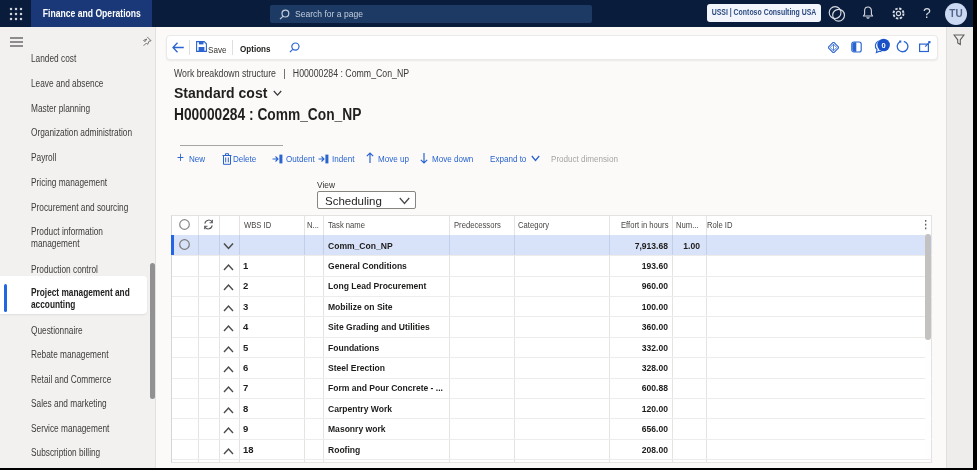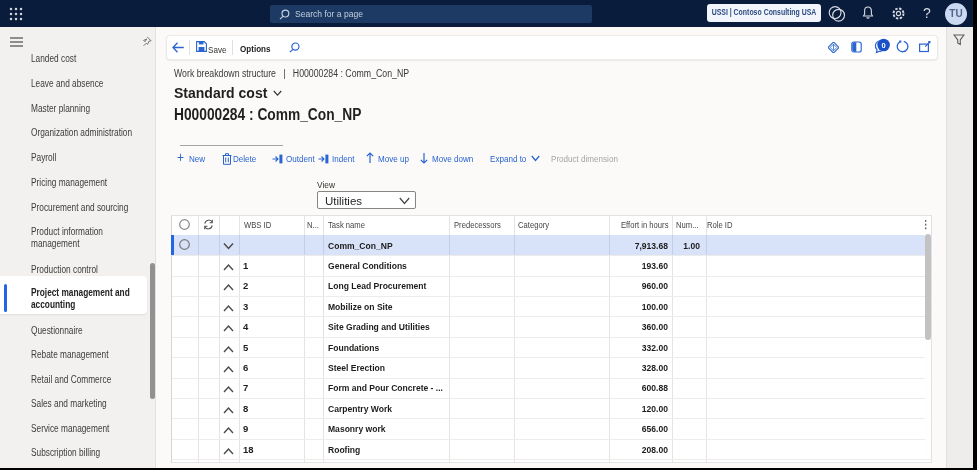--- a/index.html
+++ b/index.html
@@ -94,20 +94,21 @@
         <circle cx="7" cy="2" r="1.25"></circle>
         <circle cx="12" cy="2" r="1.25"></circle>
       <circle cx="2" cy="7" r="1.25"></circle>
         <circle cx="7" cy="7" r="1.25"></circle>
         <circle cx="12" cy="7" r="1.25"></circle>
       <circle cx="2" cy="12" r="1.25"></circle>
         <circle cx="7" cy="12" r="1.25"></circle>
         <circle cx="12" cy="12" r="1.25"></circle>
     </g>
   </svg>
+  <div class="abs" id="fobox"><span>Finance and Operations</span></div>
   <div class="abs" id="pill">
       <span>USSI | Contoso Consulting USA</span>
     </div>
   <div class="abs" id="searchbox">
     <svg class="abs" style="left:9px;top:3.5px" width="11" height="11" viewBox="0 0 11 11">
       <circle cx="6.4" cy="4.6" r="3.4" fill="none" stroke="#c3cede" stroke-width="1.2"></circle>
       <line x1="3.9" y1="7.3" x2="1" y2="10.2" stroke="#c3cede" stroke-width="1.2"></line>
     </svg>
     <span style="position:absolute;left:25px;">Search for a page</span>
   </div>
@@ -255,21 +256,21 @@
   <div class="abs" id="filterbox">
     <svg class="abs" style="left:4px;top:3px" width="10" height="10" viewBox="0 0 11 11">
       <circle cx="6.4" cy="4.6" r="3.4" fill="none" stroke="#5b5955" stroke-width="1.2"></circle>
       <line x1="3.9" y1="7.3" x2="1" y2="10.2" stroke="#5b5955" stroke-width="1.2"></line>
     </svg>
     <div class="abs" style="left:15px;top:2px;width:1px;height:11px;background:#323130"></div>
     <div class="abs" style="left:18px;top:2.5px;font-size:10.5px;color:#8a8886">Filter</div>
   </div>
   <div class="abs" id="viewlabel">View</div>
   <div class="abs" id="viewdd">
-    <span style="position:absolute;left:7px;top:1.5px">Utilities</span>
+    <span style="position:absolute;left:7px;top:1.5px">Scheduling</span>
     <svg class="abs" style="left:81px;top:5px" width="11" height="8" viewBox="0 0 11 8">
       <path d="M0.8 1 L5.5 6.4 L10.2 1" fill="none" stroke="#4a4948" stroke-width="1.3"></path>
     </svg>
   </div>
 
   <div class="abs" id="grid"></div>
   <div class="vline" style="left:198px"></div>
   <div class="vline" style="left:219px"></div>
   <div class="vline" style="left:239px"></div>
   <div class="vline" style="left:304px"></div>

